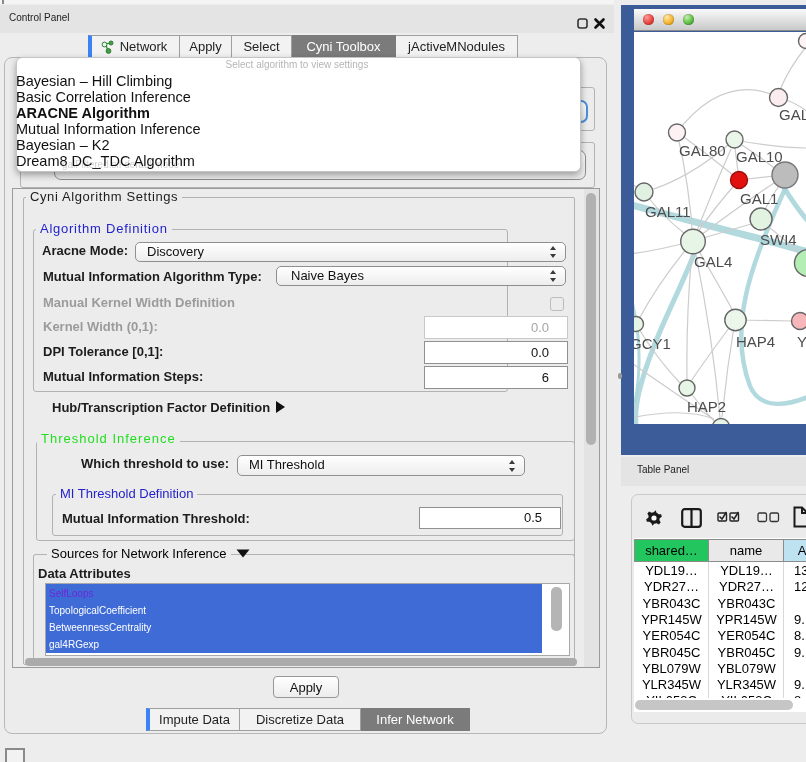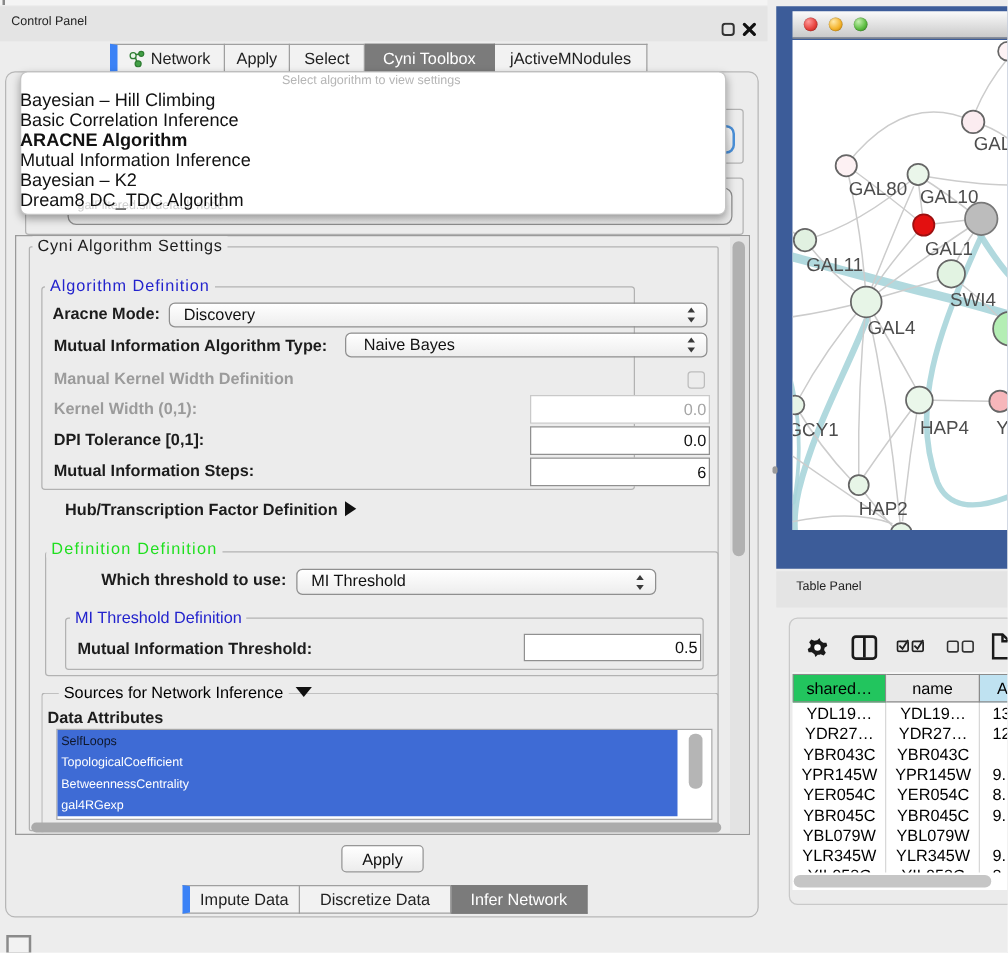--- a/index.html
+++ b/index.html
@@ -10,24 +10,24 @@
   .gray{color:#9b9b9b}
   .pop{font-size:14.5px;color:#111;white-space:nowrap}
   .grp{border:1px solid #b2b2b2;border-radius:3px}
   .gt{position:absolute;top:-8px;background:#ececec;padding:0 4px;font-size:13px;white-space:nowrap}
   .combo{border:1px solid #8f8f8f;border-radius:5px;background:linear-gradient(#ffffff,#ededed);box-shadow:inset 0 1px 0 #fff}
   .combo .tx{position:absolute;left:11px;top:1px;font-size:13px;color:#111;white-space:nowrap}
   .spin{position:absolute;right:8px;top:50%;width:7px;height:12px;margin-top:-6px}
   .spin:before,.spin:after{content:"";position:absolute;left:0;border-left:3.5px solid transparent;border-right:3.5px solid transparent}
   .spin:before{top:0;border-bottom:4.5px solid #3a3a3a}
   .spin:after{bottom:0;border-top:4.5px solid #3a3a3a}
-  .fld{background:#fff;border:1px solid #909090;font-size:13px;text-align:right;padding:0 2px 0 0;color:#111}
+  .fld{background:#fff;border:1px solid #909090;font-size:13px;text-align:right;padding:0 18px 0 0;color:#111}
   .tab{box-sizing:border-box;height:23px;border:1px solid #9f9f9f;border-left:none;background:#f2f2f2;color:#222;
        font-size:13px;line-height:22px;float:left;text-align:center}
-  .tab.first{border-left:6px solid #3b82f6}
+  .tab.first{border-left:4px solid #3b82f6}
   .tab.sel{background:#7b7b7b;color:#fff;border-color:#7b7b7b}
 </style></head>
 <body>
 
 <div class="ab" style="left:0;top:0;width:614px;height:4px;background:#f4f4f4"></div>
 <div class="ab" style="left:2px;top:0;width:2px;height:4px;background:#888"></div>
 <div class="ab" id="cp-title" style="left:0;top:5px;width:614px;height:28px;background:#e4e4e4">
   <span class="ab r13" style="left:9px;top:7px;color:#222">Control Panel</span>
   <svg class="ab" style="left:577px;top:13px" width="12" height="12" viewBox="0 0 12 12">
       <rect x="1" y="1" width="9" height="9" rx="2.2" fill="none" stroke="#333" stroke-width="1.6"></rect>
@@ -91,21 +91,21 @@
  <div class="ab fld" style="left:424px;top:341px;width:144px;height:23px;line-height:21px">0.0</div>
  <div class="ab b13" style="left:43px;top:369px">Mutual Information Steps:</div>
  <div class="ab fld" style="left:424px;top:366px;width:144px;height:23px;line-height:21px">6</div>
 
  <div class="ab b13" style="left:52px;top:400px">Hub/Transcription Factor Definition</div>
  <svg class="ab" style="left:274px;top:400px" width="12" height="14" viewBox="0 0 12 14">
       <path d="M2 1 L11 7 L2 13 Z" fill="#111"></path>
     </svg>
 
  <div class="ab grp" style="left:36px;top:441px;width:539px;height:100px">
-   <span class="gt" style="left:0px;color:#1fdf1f;top:-11px;letter-spacing:1px">Definition Definition</span>
+   <span class="gt" style="left:0px;color:#1fdf1f;top:-11px;letter-spacing:1px">Threshold Inference</span>
  </div>
  <div class="ab b13" style="left:81px;top:456px">Which threshold to use:</div>
  <div class="ab combo" style="left:237px;top:455px;width:288px;height:21px">
       <span class="tx">MI Threshold</span>
       <span class="spin"></span>
     </div>
 
  <div class="ab grp" style="left:52px;top:494px;width:511px;height:42px">
    <span class="gt" style="left:3px;color:#2323cd;top:-9px">MI Threshold Definition</span>
  </div>
@@ -114,21 +114,21 @@
 
  <div class="ab grp" style="left:33px;top:554px;width:542px;height:112px;border-bottom:none;border-radius:3px 3px 0 0">
    <span class="gt" style="left:13px;color:#000000;top:-9px">Sources for Network Inference</span>
  </div>
  <svg class="ab" style="left:236px;top:549px" width="14" height="9" viewBox="0 0 14 9">
       <path d="M0.5 0.5 L13.5 0.5 L7 8.5 Z" fill="#111"></path>
     </svg>
  <div class="ab b13" style="left:38px;top:566px">Data Attributes</div>
  <div class="ab" style="left:45px;top:583px;width:525px;height:73px;background:#fff;border:1px solid #a8a8a8"></div>
  <div class="ab" style="left:46px;top:584px;width:496px;height:69px;background:#3e6bd5"></div>
- <div class="ab r13" style="left:49px;top:588px;color:#0f172a">SelfLoops</div>
+ <div class="ab r13" style="left:49px;top:588px;color:#6d28d9">SelfLoops</div>
  <div class="ab r13" style="left:49px;top:605px;color:#fff">TopologicalCoefficient</div>
  <div class="ab r13" style="left:49px;top:622px;color:#fff">BetweennessCentrality</div>
  <div class="ab r13" style="left:49px;top:639px;color:#fff">gal4RGexp</div>
  <div class="ab" style="left:551px;top:587px;width:11px;height:44px;background:#b5b5b5;border-radius:5px"></div>
  <div class="ab" style="left:25px;top:658px;width:552px;height:8px;background:#ababab;border-radius:4px"></div>
 </div>
 
 <div class="ab" style="left:273px;top:676px;width:66px;height:22px;border:1px solid #979797;border-radius:4px;background:linear-gradient(#ffffff,#ececec);text-align:center;font-size:13px;line-height:21px;color:#111">Apply</div>
 
 <div class="ab" id="bottabs" style="left:146px;top:708px;height:23px">

